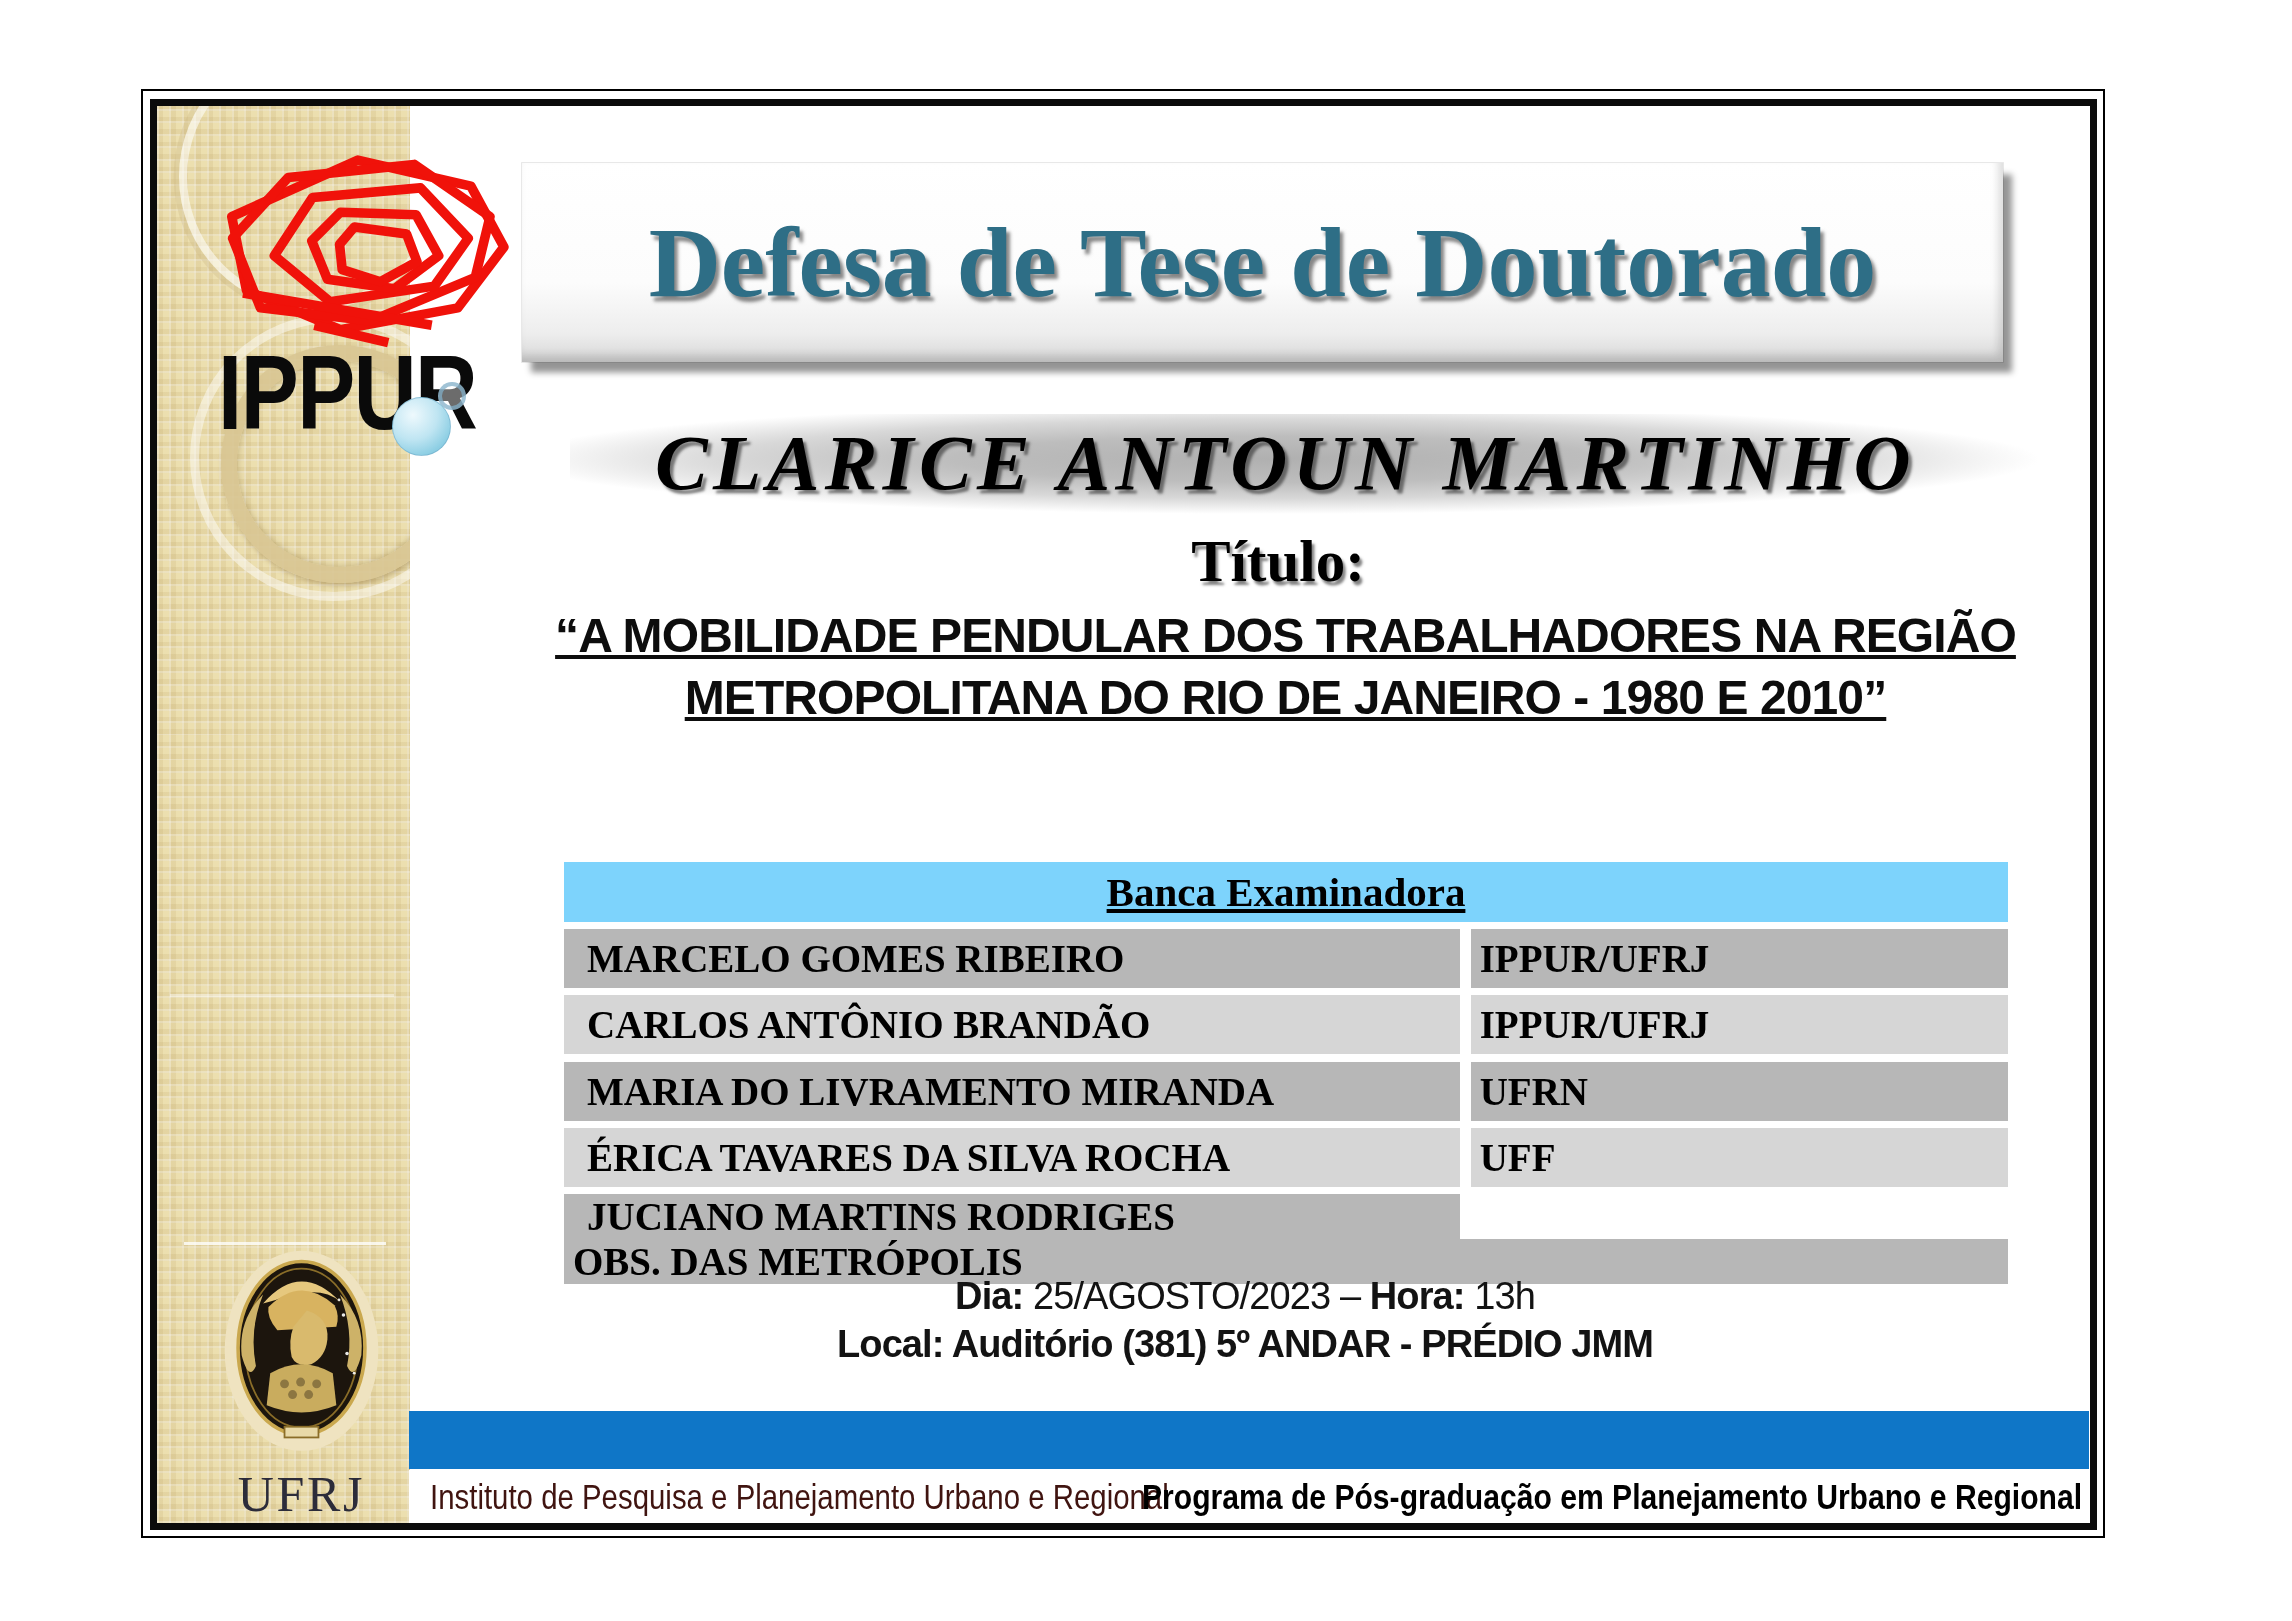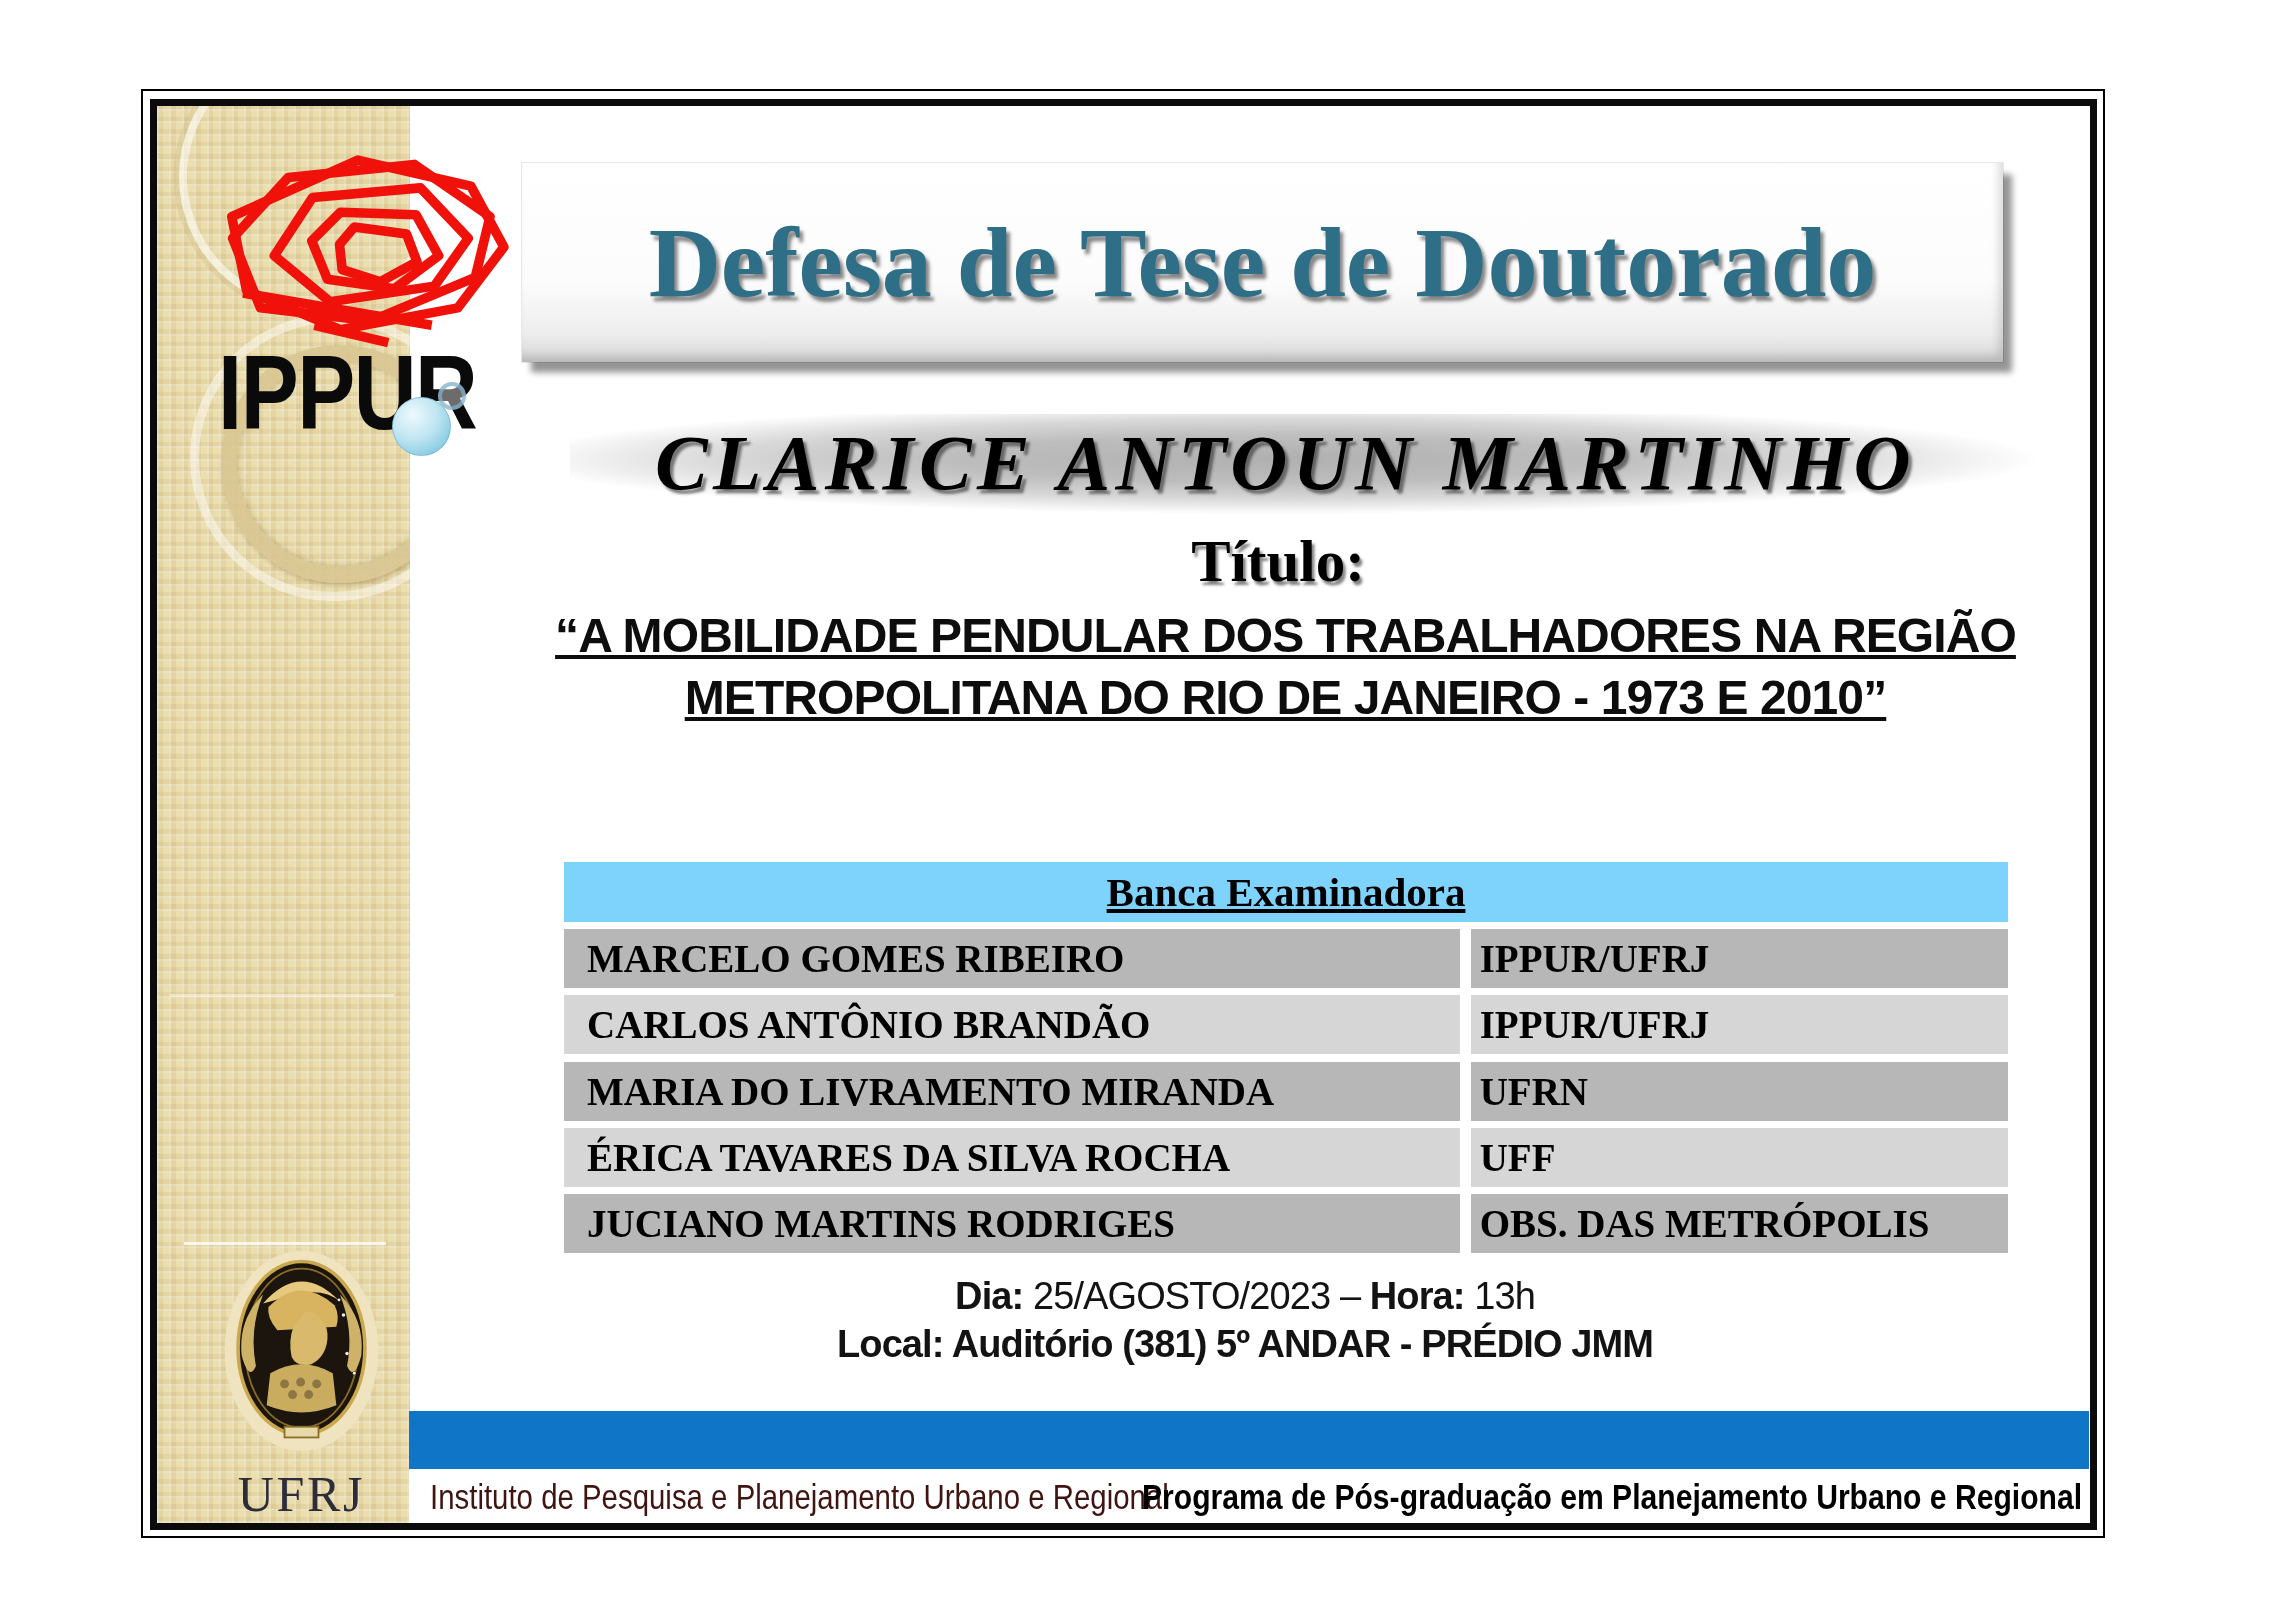--- a/index.html
+++ b/index.html
@@ -72,21 +72,21 @@
   .thesis{position:absolute;left:466px;top:605px;width:1639px;z-index:3;text-align:center;
           font-family:"Liberation Sans",sans-serif;font-weight:bold;font-size:48px;color:#0d0d0d;
           line-height:1.3;letter-spacing:-0.9px;text-decoration:underline;}
 
   
   .table{position:absolute;left:564px;top:862px;width:1444px;z-index:3;
          font-family:"Liberation Serif",serif;font-weight:bold;color:#000;}
   .t-header{height:60px;background:#7dd3fc;display:flex;align-items:center;justify-content:center;
             font-size:41px;margin-bottom:7.2px;text-decoration:underline;}
   .t-row{height:59px;margin-bottom:7.2px;display:flex;}
-  .t-row:last-child{margin-bottom:12px;}
+  .t-row:last-child{margin-bottom:12px;flex-direction:column;}
   .cell-name{width:896px;display:flex;align-items:center;padding-left:23px;box-sizing:border-box;
              font-size:39px;white-space:nowrap;}
   .cell-gap{width:10.7px;background:#ffffff;}
   .cell-aff{flex:1;display:flex;align-items:center;padding-left:9px;box-sizing:border-box;
             font-size:39px;white-space:nowrap;}
   .row-dark .cell-name,.row-dark .cell-aff{background:#b7b7b7;}
   .row-light .cell-name,.row-light .cell-aff{background:#d6d6d6;}
 
   
   .schedule{position:absolute;left:484px;top:1272px;width:1522px;z-index:3;text-align:center;
@@ -167,21 +167,21 @@
   <div class="banner">
     <div class="banner-title">Defesa de Tese de Doutorado</div>
   </div>
 
   <div class="name-band"></div>
   <div class="name-text">CLARICE ANTOUN MARTINHO</div>
 
   <div class="titulo">Título:</div>
   <div class="thesis">
     <div>“A MOBILIDADE PENDULAR DOS TRABALHADORES NA REGIÃO</div>
-    <div>METROPOLITANA DO RIO DE JANEIRO - 1973 E 2010”</div>
+    <div>METROPOLITANA DO RIO DE JANEIRO - 1980 E 2010”</div>
   </div>
 
   <div class="table">
     <div class="t-header">Banca Examinadora</div>
     <div class="t-row row-dark">
       <div class="cell-name">MARCELO GOMES RIBEIRO</div>
       <div class="cell-gap"></div>
       <div class="cell-aff">IPPUR/UFRJ</div>
     </div>
     <div class="t-row row-light">

